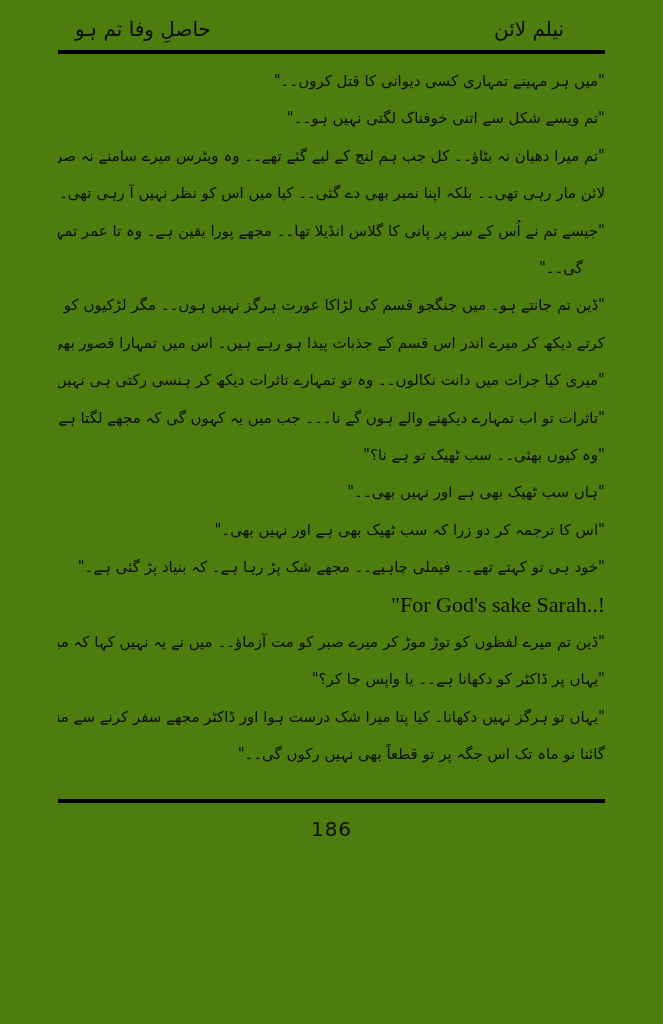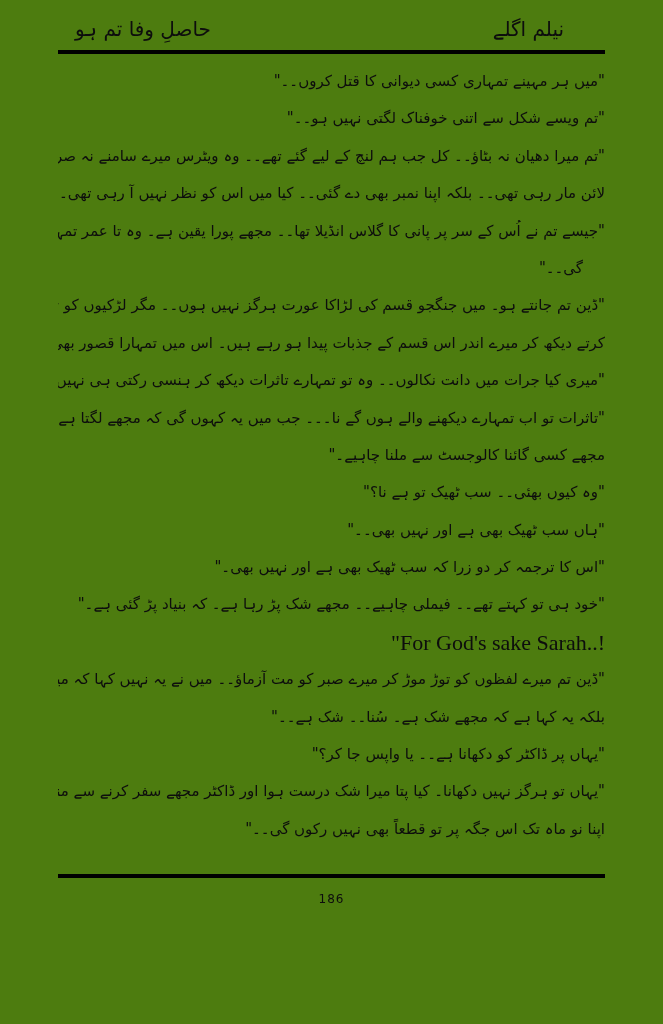--- a/index.html
+++ b/index.html
@@ -56,58 +56,56 @@
     direction:ltr;
     font-family:"Liberation Serif", serif;
     font-size:22px;
     text-align:right;
   }
   
   .footer-rule { margin-top:26px; }
   .page-num {
     margin-top:14px;
     text-align:center;
-    font-size:12px;
+    font-size:20px;
     letter-spacing:1px;
     font-family:"DejaVu Sans", sans-serif;
   }
 </style>
 </head>
 <body>
 
 <div class="page">
 
   <div class="header">
     <div class="h-title">حاصلِ وفا تم ہو</div>
-    <div class="h-title">نیلم اگلے</div>
+    <div class="h-title">نیلم لائن</div>
   </div>
 
   <div class="rule"></div>
 
   <div class="body">
     <div class="line">"میں ہر مہینے تمہاری کسی دیوانی کا قتل کروں۔۔"</div>
     <div class="line">"تم ویسے شکل سے اتنی خوفناک لگتی نہیں ہو۔۔"</div>
     <div class="line j">"تم میرا دھیان نہ بٹاؤ۔۔ کل جب ہم لنچ کے لیے گئے تھے۔۔ وہ ویٹرس میرے سامنے نہ صرف تم پر</div>
     <div class="line">لائن مار رہی تھی۔۔ بلکہ اپنا نمبر بھی دے گئی۔۔ کیا میں اس کو نظر نہیں آ رہی تھی۔۔؟"</div>
     <div class="line j">"جیسے تم نے اُس کے سر پر پانی کا گلاس انڈیلا تھا۔۔ مجھے پورا یقین ہے۔ وہ تا عمر تمہیں نہیں بھولے</div>
     <div class="line ind">گی۔۔"</div>
     <div class="line j">"ڈین تم جانتے ہو۔ میں جنگجو قسم کی لڑاکا عورت ہرگز نہیں ہوں۔۔ مگر لڑکیوں کو تمہارے ساتھ فلرٹ</div>
     <div class="line j">کرتے دیکھ کر میرے اندر اس قسم کے جذبات پیدا ہو رہے ہیں۔ اس میں تمہارا قصور بھی ہے۔ تم ان</div>
     <div class="line">"میری کیا جرات میں دانت نکالوں۔۔ وہ تو تمہارے تاثرات دیکھ کر ہنسی رکتی ہی نہیں ہے۔"</div>
     <div class="line j">"تاثرات تو اب تمہارے دیکھنے والے ہوں گے نا۔۔۔ جب میں یہ کہوں گی کہ مجھے لگتا ہے۔۔ کہ</div>
-    <div class="line">مجھے کسی گائنا کالوجسٹ سے ملنا چاہیے۔"</div>
     <div class="line">"وہ کیوں بھئی۔۔ سب ٹھیک تو ہے نا؟"</div>
     <div class="line">"ہاں سب ٹھیک بھی ہے اور نہیں بھی۔۔"</div>
     <div class="line">"اس کا ترجمہ کر دو زرا کہ سب ٹھیک بھی ہے اور نہیں بھی۔"</div>
     <div class="line">"خود ہی تو کہتے تھے۔۔ فیملی چاہیے۔۔ مجھے شک پڑ رہا ہے۔ کہ بنیاد پڑ گئی ہے۔"</div>
     <div class="line en">"For God's sake Sarah..!</div>
     <div class="line j">"ڈین تم میرے لفظوں کو توڑ موڑ کر میرے صبر کو مت آزماؤ۔۔ میں نے یہ نہیں کہا کہ میں ہوں۔۔</div>
-    <div class="line">بلکہ یہ کہا ہے کہ مجھے شک ہے۔ سُنا۔۔ شک ہے۔۔"</div>
     <div class="line">"یہاں پر ڈاکٹر کو دکھانا ہے۔۔ یا واپس جا کر؟"</div>
     <div class="line j">"یہاں تو ہرگز نہیں دکھانا۔ کیا پتا میرا شک درست ہوا اور ڈاکٹر مجھے سفر کرنے سے منع کر دے۔۔ میں</div>
-    <div class="line">اپنا نو ماہ تک اس جگہ پر تو قطعاً بھی نہیں رکوں گی۔۔"</div>
+    <div class="line">گائنا نو ماہ تک اس جگہ پر تو قطعاً بھی نہیں رکوں گی۔۔"</div>
   </div>
 
   <div class="rule footer-rule"></div>
 
   <div class="page-num">186</div>
 
 </div>
 
 </body></html>

